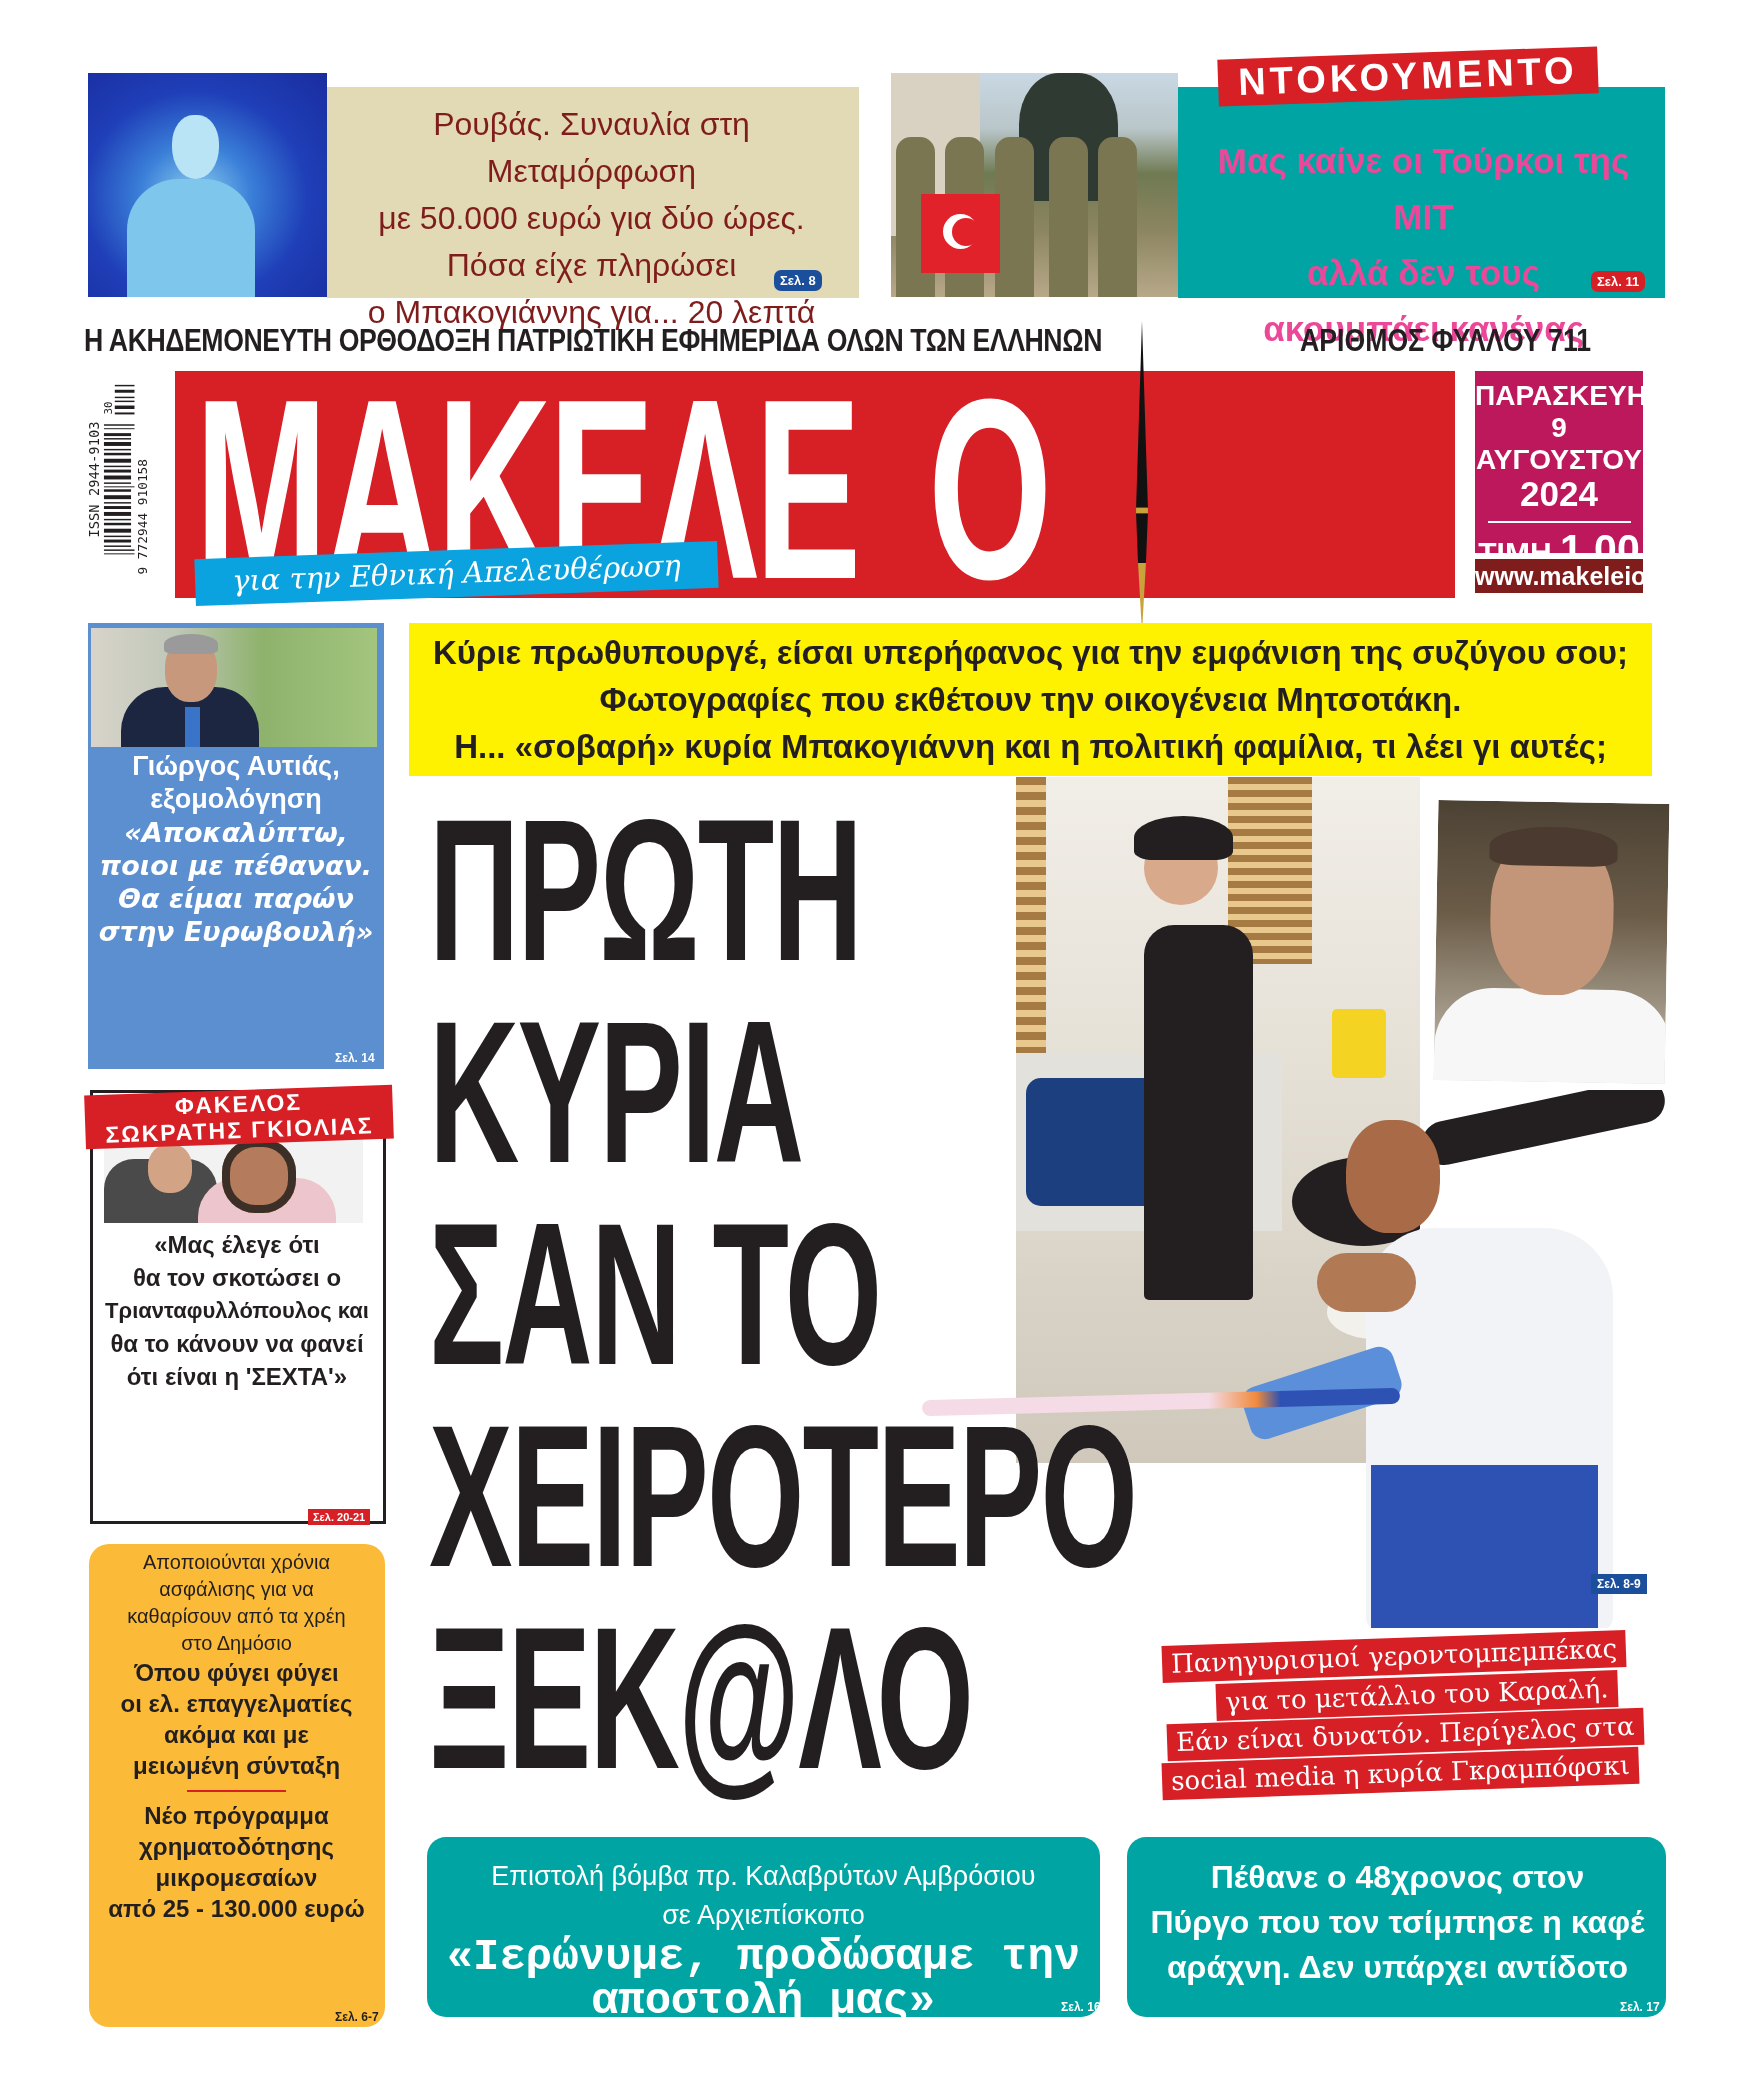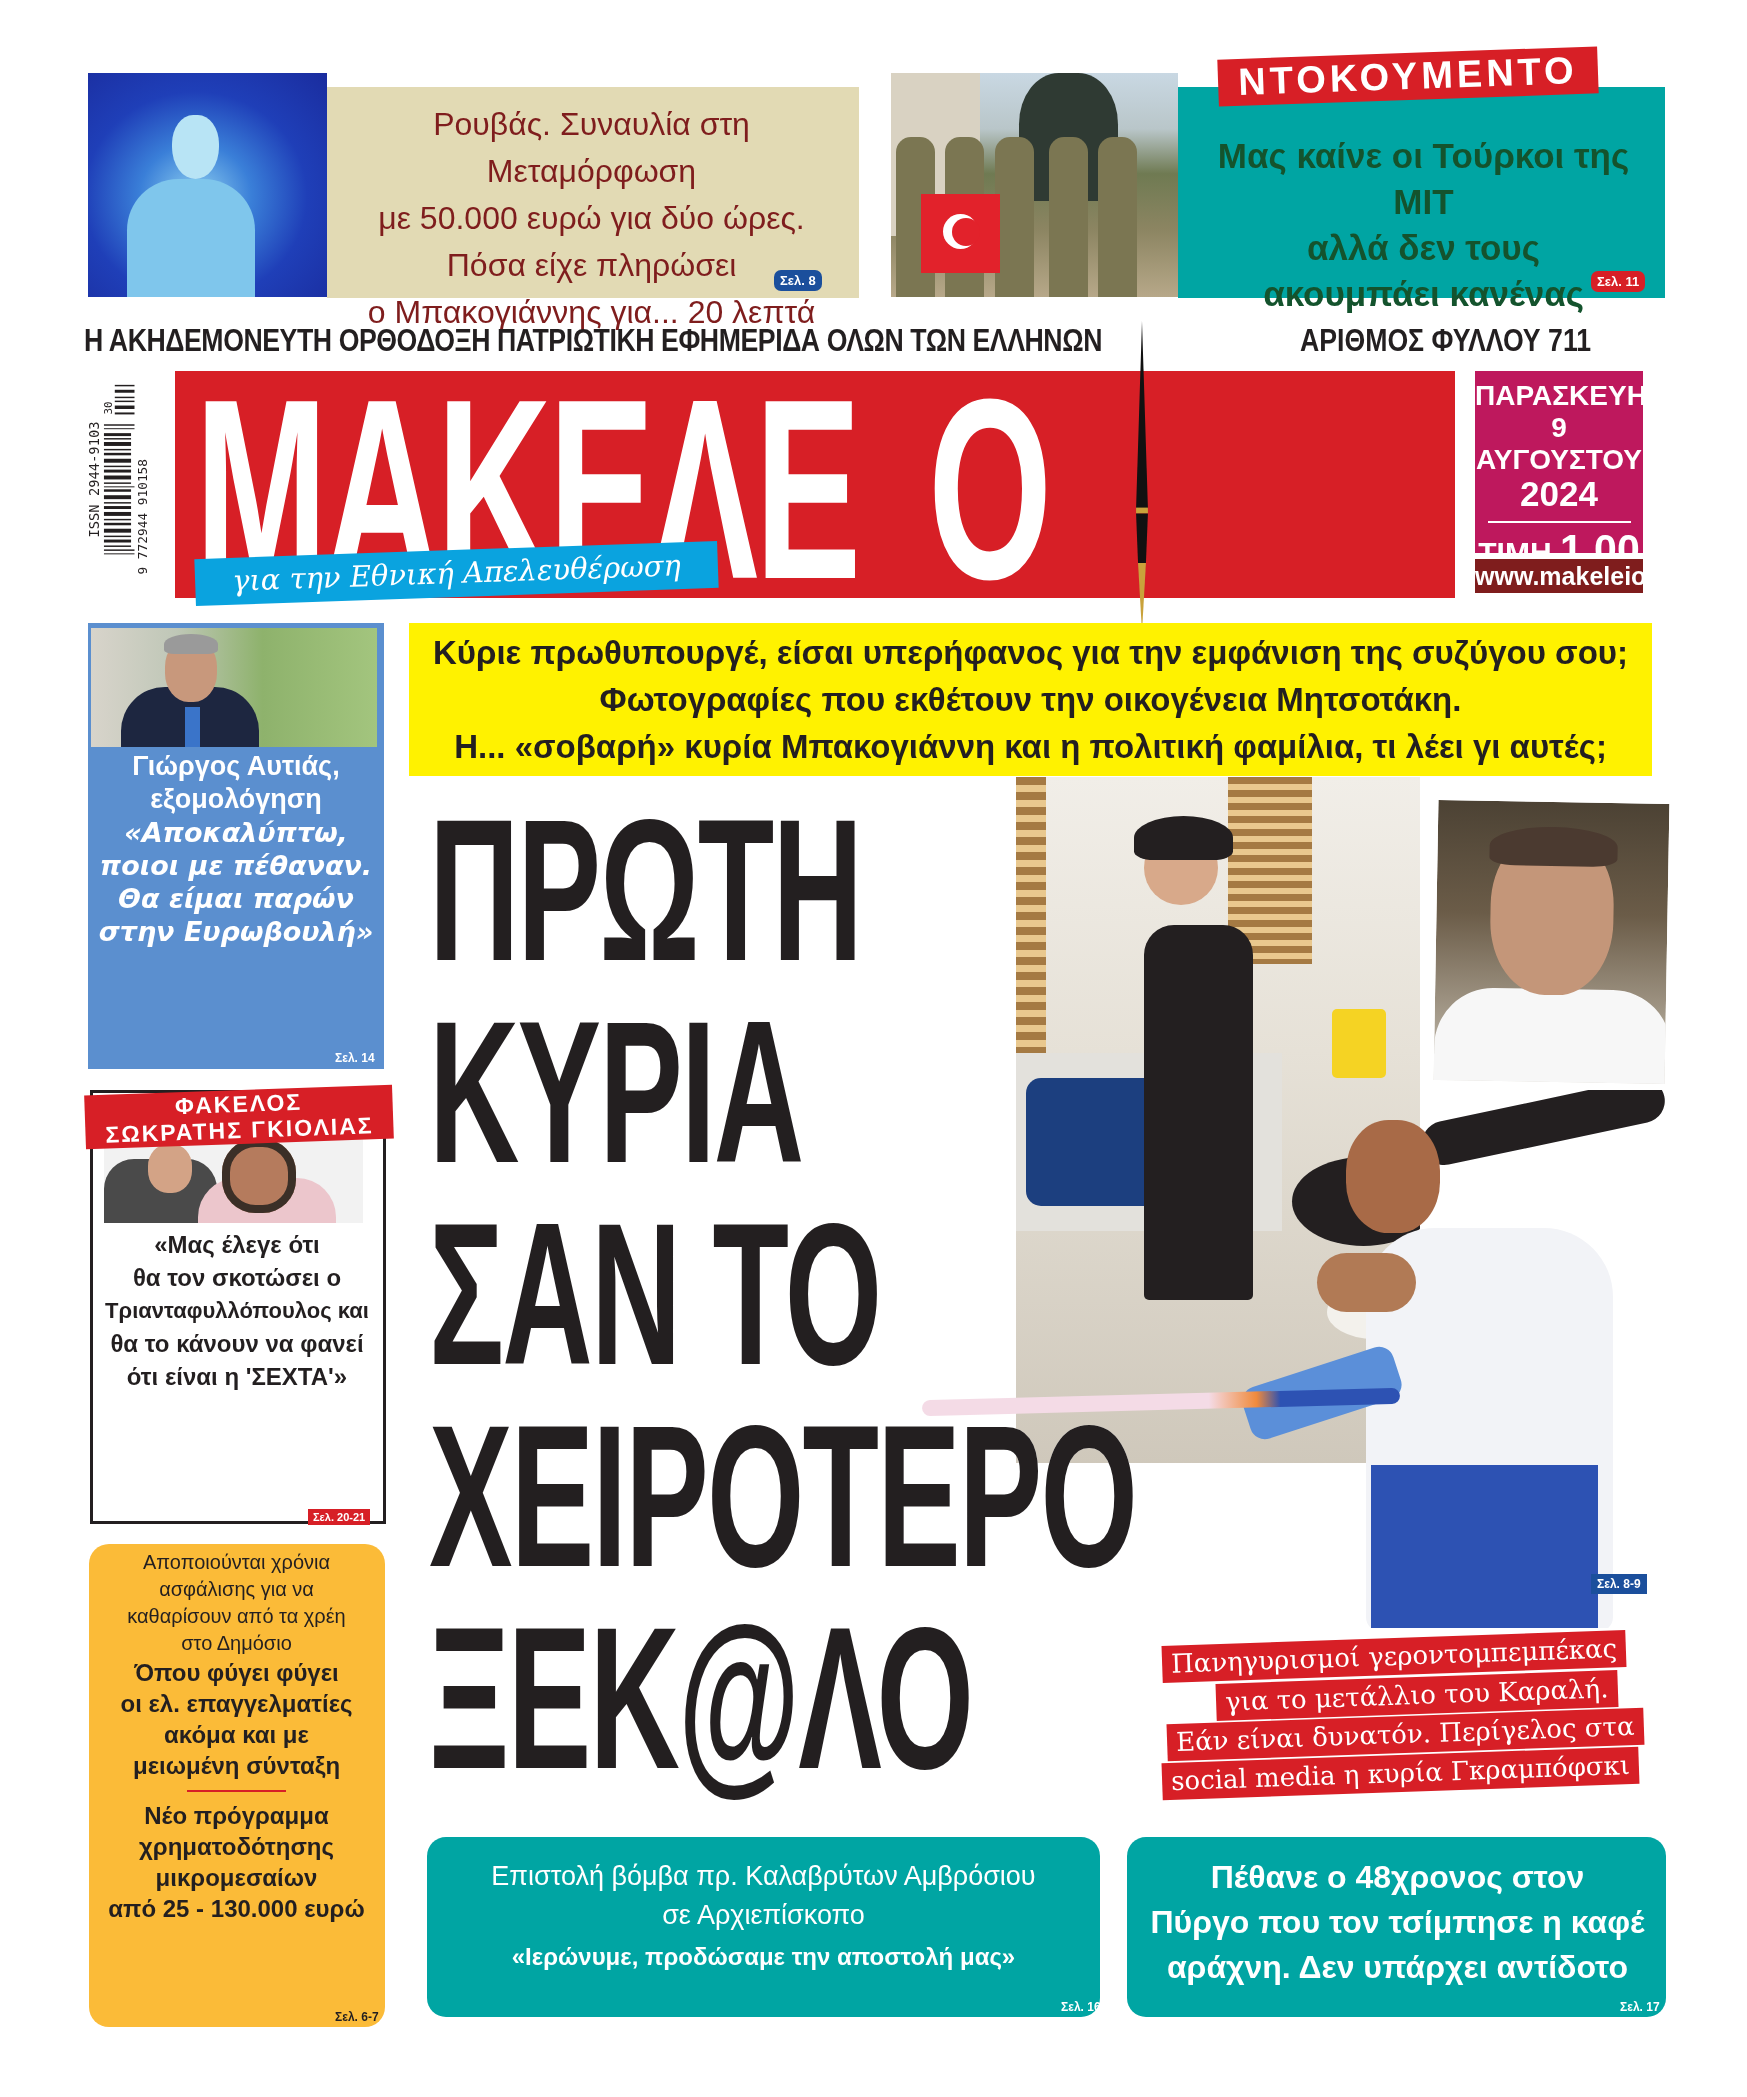--- a/index.html
+++ b/index.html
@@ -23,21 +23,21 @@
     background: linear-gradient(180deg, #c9d8e3 0%, #b9c6c9 25%, #6f7a52 45%, #8c8562 70%, #b7a889 100%); }
   .teaser2-photo .tree { position:absolute; left:128px; top:0; width:99px; height:128px; background:#2f3a33; border-radius:40% 40% 10% 10%; }
   .teaser2-photo .bldg { position:absolute; left:0; top:0; width:89px; height:163px; background:#d9d2c2; }
   .teaser2-photo .soldier { position:absolute; top:64px; width:39px; height:160px; background:#7b7652; border-radius:15px 15px 0 0; }
   .teaser2-photo .flag { position:absolute; left:30px; top:121px; width:79px; height:79px; background:#e2222b; }
   .teaser2-photo .crescent { position:absolute; left:22px; top:20px; width:35px; height:35px; border-radius:50%; background:#fff; }
   .teaser2-photo .crescent::after { content:""; position:absolute; left:9px; top:4px; width:28px; height:28px; border-radius:50%; background:#e2222b; }
   .teaser2-box { left: 1178px; top: 87px; width: 487px; height: 211px; background: #00a5a3; }
   .stamp-red { left: 1218px; top: 53px; width: 380px; height: 47px; background: #d71f26; transform: rotate(-2deg); }
   .stamp-red-text { left: 1218px; top: 53px; width: 380px; height: 47px; color: #fff; font-size: 38px; font-weight: bold; letter-spacing: 4px; line-height: 47px; transform: rotate(-2deg); }
-  .teaser2-text { left: 1189px; top: 133px; width: 469px; font-size: 35px; line-height: 46px; font-weight: bold; color:#14532d; }
+  .teaser2-text { left: 1189px; top: 133px; width: 469px; font-size: 35px; line-height: 56px; font-weight: bold; color:#ec4899; }
 
   
   .tagline { left: 84px; top: 323px; font-size: 31px; font-weight: bold; letter-spacing: -0.5px; white-space: nowrap; transform: scaleX(0.86); transform-origin: left center; }
   .issue-no { left: 1300px; top: 323px; font-size: 31px; font-weight: bold; white-space: nowrap; transform: scaleX(0.86); transform-origin: left center; }
   .barcode { left: 84px; top: 375px; width: 67px; height: 202px; }
   .logo-frame { left: 175px; top: 371px; width: 1280px; height: 227px; background: #d71f26; }
   .logo-text { left: 195px; top: 380px; width: 1263px; height: 217px; color: #fff; font-size: 257px; font-weight: bold; line-height: 217px; letter-spacing: -5px; white-space: nowrap; transform: scaleX(0.62); transform-origin: left top; }
   .pen { left: 1125px; top: 321px; width: 32px; height: 311px; }
   .slogan-bg { left: 195px; top: 550px; width: 523px; height: 47px; background: #0aa3df; transform: rotate(-2deg); }
   .slogan-text { left: 195px; top: 550px; width: 523px; height: 47px; color: #fff; font-family: "DejaVu Serif", serif; font-style: italic; font-size: 29px; line-height: 47px; transform: rotate(-2deg); }
@@ -122,21 +122,21 @@
   .athlete-caption .line { display:block; background:#d71f26; color:#fff; font-family:"DejaVu Serif", serif; font-size: 26px; line-height: 37px; padding: 0 9px; white-space:nowrap; margin-bottom: 2px; width: fit-content; }
   .athlete-caption .l1 { transform: rotate(-2deg); margin-left: 0; }
   .athlete-caption .l2 { transform: rotate(-2deg); margin-left: 54px; }
   .athlete-caption .l3 { transform: rotate(-2deg); margin-left: 5px; }
   .athlete-caption .l4 { transform: rotate(-2deg); margin-left: 0; }
 
   
   .letter-box { left: 427px; top: 1837px; width: 673px; height: 180px; background:#00a5a3; border-radius: 19px; }
   .letter-text { left: 434px; top: 1857px; width: 659px; color:#fff; text-align:center; }
   .letter-text .l { font-size: 27px; line-height: 39px; }
-  .letter-text .b { font-size: 24px; line-height: 44px; font-weight:bold; }
+  .letter-text .b { font-size: 44px; line-height: 44px; font-weight:bold;font-family:Liberation Mono, monospace; }
   .spider-box { left: 1127px; top: 1837px; width: 539px; height: 180px; background:#00a5a3; border-radius: 19px; }
   .spider-text { left: 1135px; top: 1855px; width: 525px; color:#fff; text-align:center; font-size: 32px; line-height: 45px; font-weight:bold; }
   .ref-plain { font-size: 12px; font-weight: bold; }
 </style>
 </head>
 <body>
 
 <div class="abs teaser1-photo">
   <div class="fig-body"></div>
   <div class="fig-head"></div>

